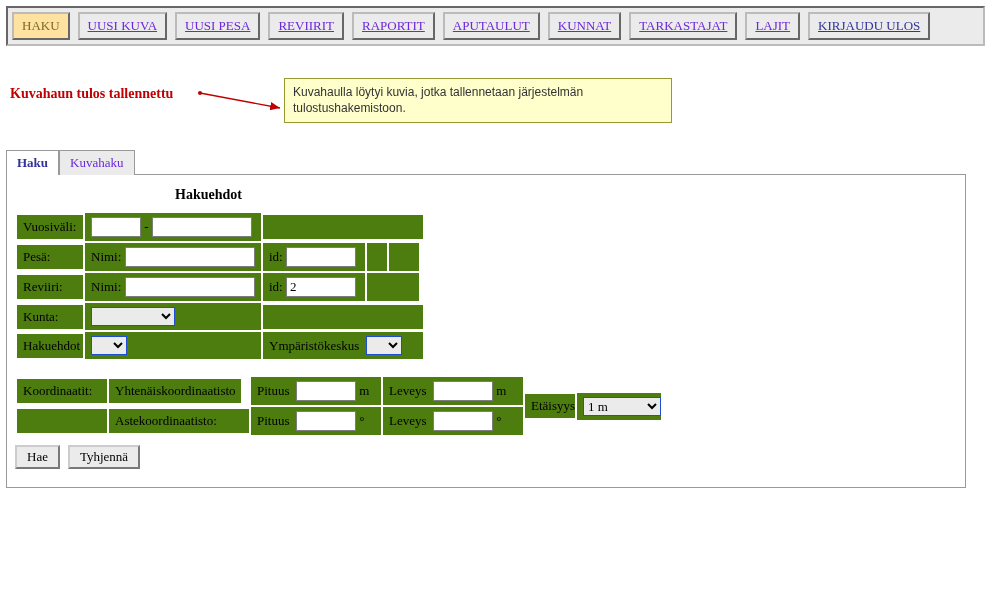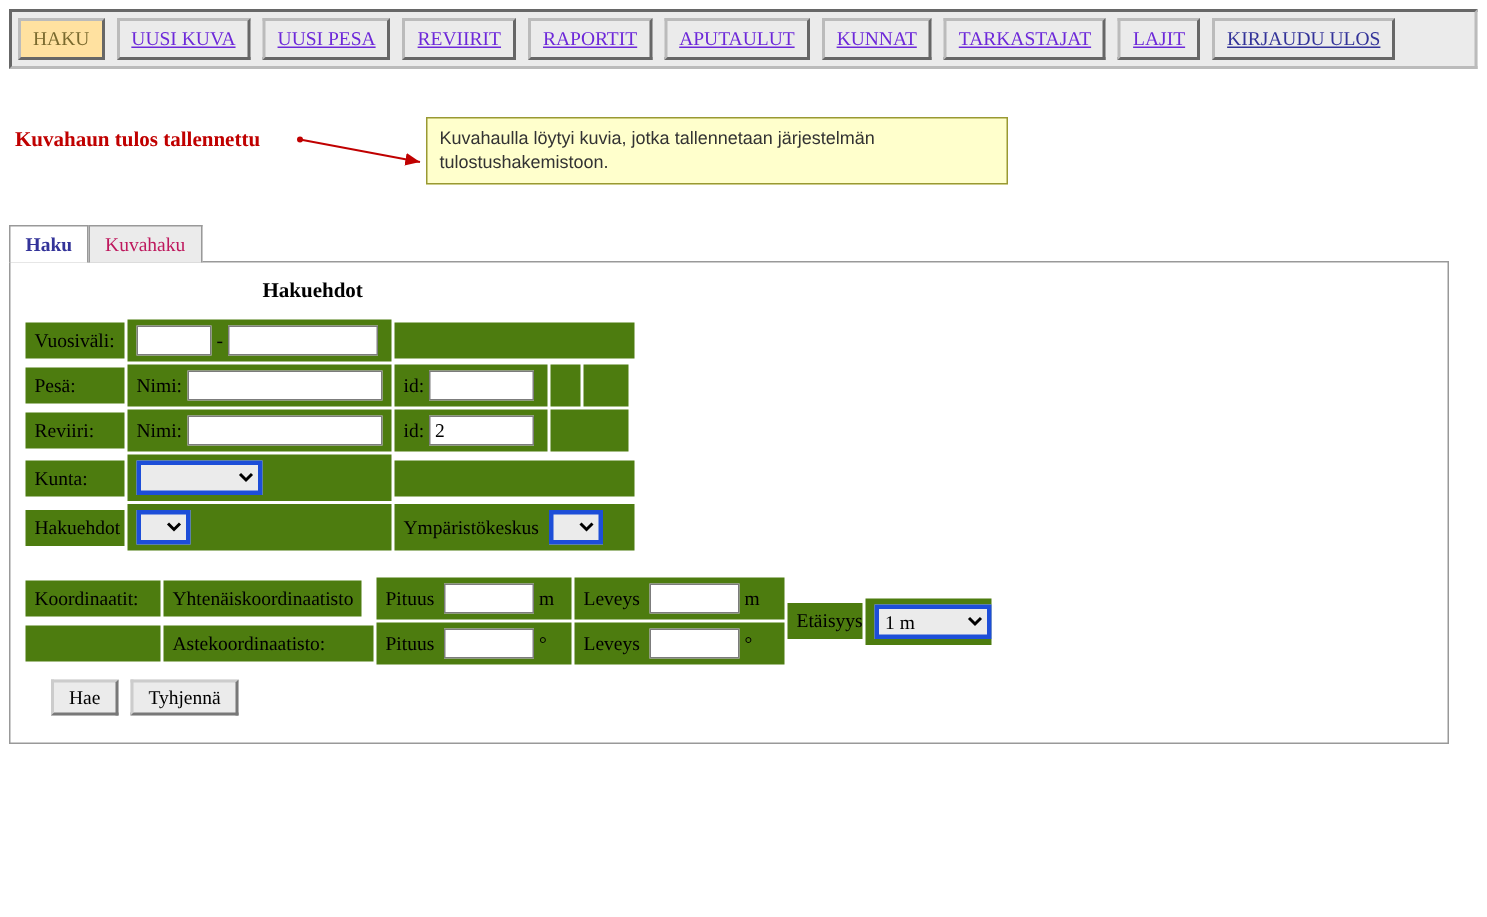--- a/index.html
+++ b/index.html
@@ -74,21 +74,21 @@
       margin-top: 36px;
       display: flex;
       position: relative;
     }
     .tab {
       border: 1px solid #999;
       border-bottom: none;
       background: #ebebeb;
       padding: 4px 10px;
       font-size: 13px;
-      color: #be185d;
+      color: #6d28d9;
       cursor: pointer;
       position: relative;
       z-index: 2;
     }
     .tab.active {
       background: #ffffff;
       color: #333399;
       font-weight: bold;
     }
     .form-panel {
@@ -127,37 +127,36 @@
       font-family: "Times New Roman", serif;
       font-size: 13px;
       border: 1px solid #7c7c7c;
       padding: 1px 3px;
       background: #fff;
       box-sizing: border-box;
     }
     select {
       font-family: "Times New Roman", serif;
       font-size: 13px;
-      border: 3px solid #1d4ed8;
+      border: 1px solid #1d4ed8;
       background: #ebebeb;
       box-sizing: border-box;
     }
     .btn {
       font-family: "Times New Roman", serif;
       font-size: 13px;
       background: #ebebeb;
       border: 2px outset #ccc;
       padding: 2px 10px;
       cursor: pointer;
     }
     .button-row {
       margin-top: 8px;
       display: flex;
       gap: 8px;
-      margin-left: 19px;
     }
   </style>
 </head>
 <body>
 
 <div class="topnav">
   <span class="topnav-item active">HAKU</span>
   <span class="topnav-item">UUSI KUVA</span>
   <span class="topnav-item">UUSI PESA</span>
   <span class="topnav-item">REVIIRIT</span>

